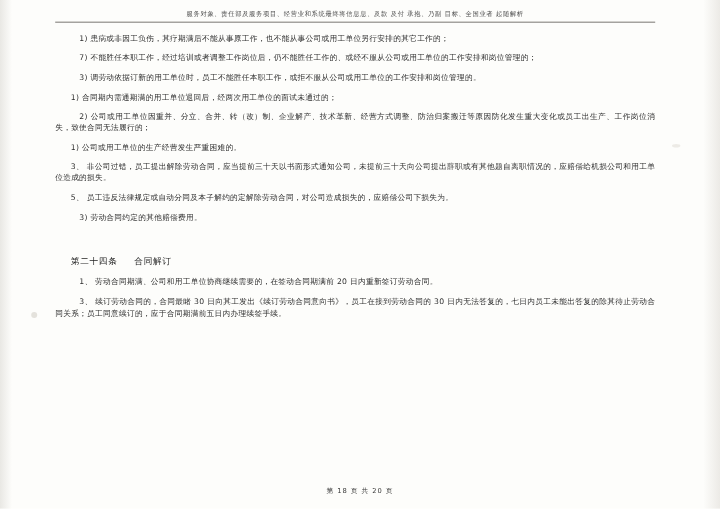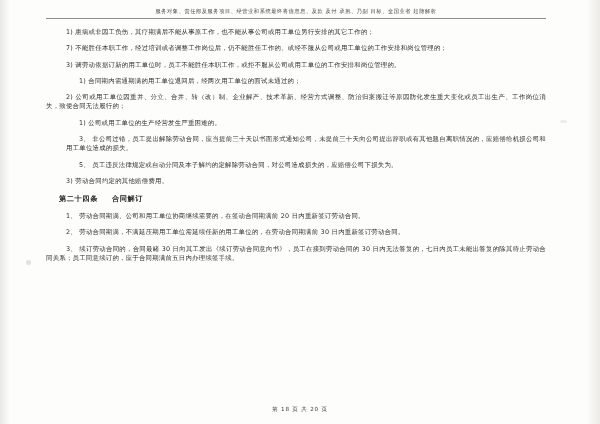--- a/index.html
+++ b/index.html
@@ -63,29 +63,28 @@
   p.para {
     margin: 0 0 7px 0;
     font-size: 6.4px;
     line-height: 1.45;
     color: #2e2e2e;
     text-align: justify;
     letter-spacing: 0.25px;
   }
   p.para.indent {
     text-indent: 13px;
-    margin-left: 20px;
   }
   p.para.indent2 {
     text-indent: 20px;
   }
   .sect-head {
-    margin: 8px 0 8px 0;
+    margin: 27px 0 8px 0;
     font-size: 7.2px;
-    font-weight: bold;
+    font-weight: normal;
     color: #1d1d1d;
     letter-spacing: 0.6px;
     text-indent: 13px;
   }
   .sect-head .title {
     margin-left: 14px;
   }
   .footer {
     position: absolute;
     left: 0;
@@ -126,20 +125,19 @@
       <p class="para indent">5、 员工违反法律规定或自动分同及本子解约的定解除劳动合同，对公司造成损失的，应赔偿公司下损失为。</p>
       <p class="para indent2">3)  劳动合同约定的其他赔偿费用。</p>
     </div>
 
     <div class="sect-head">
       <span>第二十四条</span><span class="title">合同解订</span>
     </div>
 
     <div>
       <p class="para indent2">1、 劳动合同期满、公司和用工单位协商继续需要的，在签动合同期满前 20 日内重新签订劳动合同。</p>
-      <p class="para indent2">2、 劳动合同期满，不满延压期用工单位需延续任新的用工单位的，在劳动合同期满前 30 日内重新签订劳动合同。</p>
       <p class="para indent2">3、 续订劳动合同的，合同最睹 30 日向其工发出《续订劳动合同意向书》，员工在接到劳动合同的 30 日内无法答复的，七日内员工未能出答复的除其待止劳动合同关系；员工同意续订的，应于合同期满前五日内办理续签手续。</p>
     </div>
 
   </div>
 
   <div class="footer">第 18 页  共 20 页</div>
 </div>
 
 </body></html>

